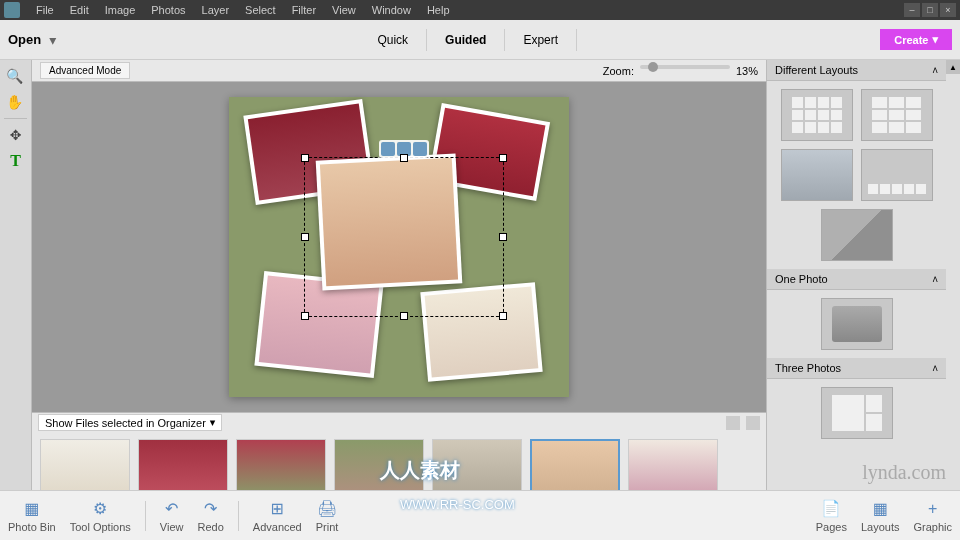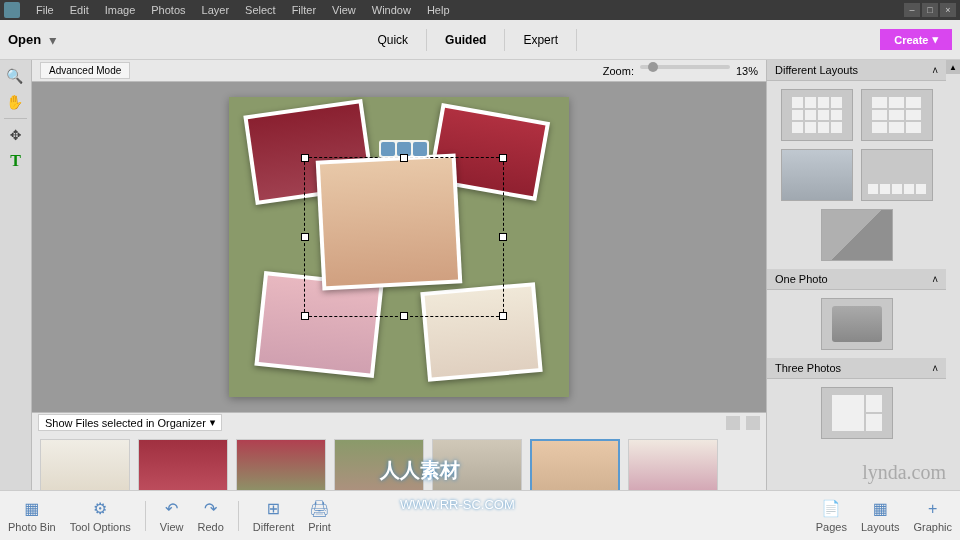--- a/index.html
+++ b/index.html
@@ -291,21 +291,21 @@
       <div class="bb-icon">↶</div>
       <span>View</span>
     </div>
   <div class="bb-item">
       <div class="bb-icon">↷</div>
       <span>Redo</span>
     </div>
   <div class="bb-sep"></div>
   <div class="bb-item">
       <div class="bb-icon">⊞</div>
-      <span>Different</span>
+      <span>Advanced</span>
     </div>
   <div class="bb-item">
       <div class="bb-icon">🖨</div>
       <span>Print</span>
     </div>
   <div class="bb-right">
     <div class="bb-item">
         <div class="bb-icon">📄</div>
         <span>Pages</span>
       </div>

